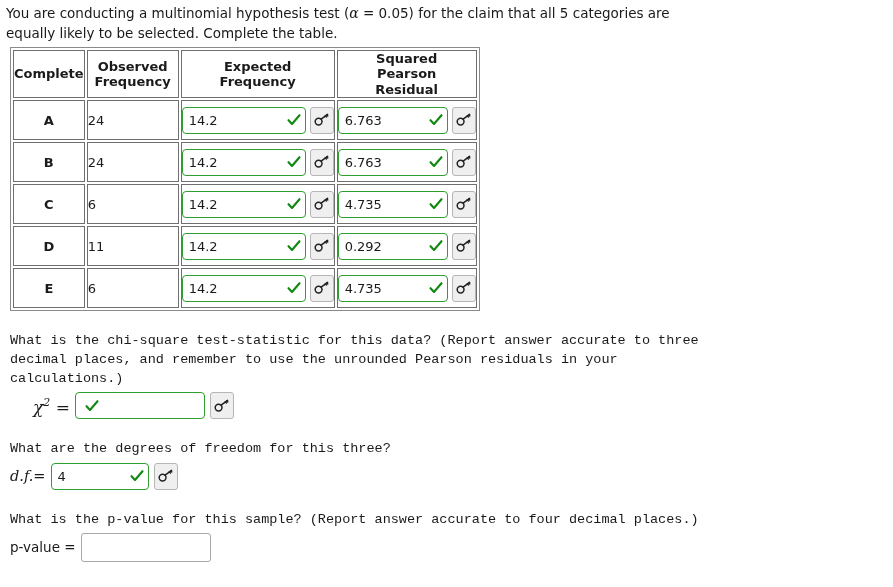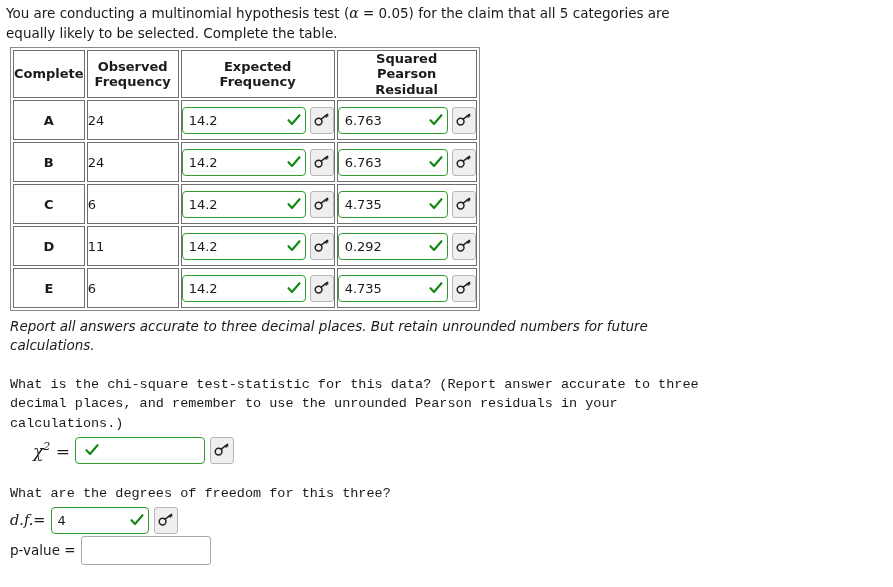--- a/index.html
+++ b/index.html
@@ -442,21 +442,20 @@
                     <path d="M12.6 1.9 L13.7 2.9" stroke="#222" stroke-width="1.5" stroke-linecap="round"></path>
                   </svg>
                 </span>
               </div>
             </div>
           </td>
         </tr>
       </tbody>
   </table>
 
-  <p class="note-italic">Report all answers accurate to three decimal places. But retain unrounded numbers for future calculations.</p>
 
   <p class="question">What is the chi-square test-statistic for this data? (Report answer accurate to three decimal places, and remember to use the unrounded Pearson residuals in your calculations.)</p>
   <div class="answer-line">
     <span class="lbl-math"><span>χ</span><sup>2</sup>&nbsp;<span>=</span></span>
     <div class="ansbox w-chi">
       <span class="tick">
         <svg width="14" height="14" viewBox="0 0 14 14">
             <path d="M1.5 7.2 L5 11 L12.5 2.2" stroke="#118811" stroke-width="2.1" fill="none" stroke-linecap="round" stroke-linejoin="round"></path>
           </svg>
       </span>
@@ -489,20 +488,21 @@
         <svg width="16" height="14" viewBox="0 0 16 14">
           <circle cx="4.6" cy="8.6" r="3.4" fill="none" stroke="#222" stroke-width="1.5"></circle>
           <path d="M7.1 6.2 L13.6 1.4" stroke="#222" stroke-width="1.5" stroke-linecap="round"></path>
           <path d="M11.1 3.0 L12.4 4.0" stroke="#222" stroke-width="1.5" stroke-linecap="round"></path>
           <path d="M12.6 1.9 L13.7 2.9" stroke="#222" stroke-width="1.5" stroke-linecap="round"></path>
         </svg>
       </span>
     </div>
   </div>
 
+  <p class="question">What is the p-value for this sample? (Report answer accurate to four decimal places.)</p>
   <div class="answer-line">
     <span class="lbl-p">p-value =</span>
     <div class="ansbox plain w-pval">
       <span class="val" placeholder=""></span>
     </div>
   </div>
 
 </div>
 
 </body></html>

